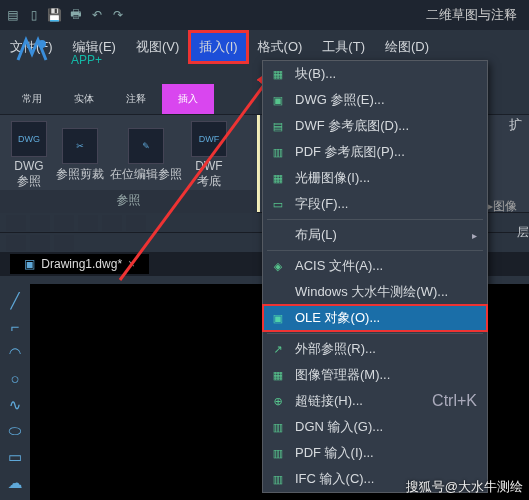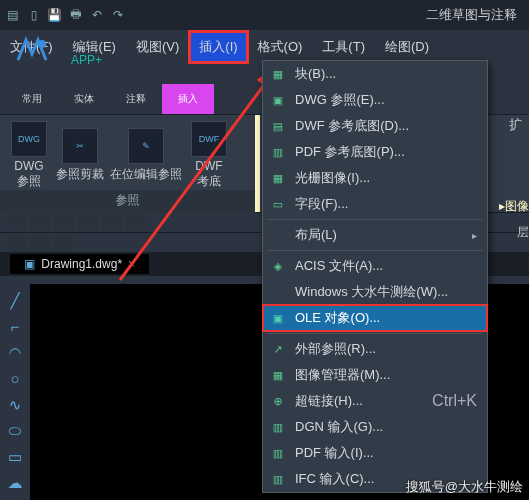--- a/index.html
+++ b/index.html
@@ -15,21 +15,21 @@
   .menubar .mi.active { background: #1d4ed8; }
   .appplus { position: absolute; left: 71px; top: 53px; color: #14b8a6; font-size: 12px; }
   .logo { position: absolute; left: 8px; top: 28px; width: 48px; height: 48px; display: flex; align-items: center; justify-content: center; }
   .logo svg { width: 40px; height: 40px; }
   
   .ribbon-tabs { height: 36px; background: #2b3440; display: flex; align-items: flex-end; padding-left: 6px; margin-top: 14px; }
   .ribbon-tabs .rt { padding: 8px 16px; color: #d2d6da; font-size: 10px; }
   .ribbon-tabs .rt.active { background: #d946ef; color: #fff; }
   
   .ribbon-body { height: 98px; background: #323b48; display: flex; border-top: 1px solid #1a1f28; }
-  .ribbon-group { border-right: 5px solid #fef9c3; display: flex; flex-direction: column; }
+  .ribbon-group { border-right: 3px solid #fef9c3; display: flex; flex-direction: column; }
   .ribbon-group .items { flex: 1; display: flex; align-items: center; gap: 6px; padding: 6px 8px 0; }
   .ribbon-group .label { text-align: center; font-size: 12px; color: #9aa; padding: 2px 0 4px; background: #2a323e; }
   .big-btn { display: flex; flex-direction: column; align-items: center; gap: 2px; font-size: 12px; min-width: 42px; }
   .big-btn .ic { width: 36px; height: 36px; background: #1a2230; border: 1px solid #445; display: flex; align-items: center; justify-content: center; font-size: 9px; color: #5fa8d8; }
   
   .file-tab-row { height: 24px; background: #1a1f28; display: flex; align-items: center; padding-left: 10px; }
   .file-tab { background: #000; padding: 3px 14px; font-family: monospace; color: #ddd; font-size: 12px; display: flex; align-items: center; gap: 6px; }
   .file-tab .x { color: #888; }
   
   .canvas { position: absolute; left: 30px; top: 284px; right: 0; bottom: 0; background: #000; }
@@ -45,21 +45,21 @@
   .dropdown .di .sc { margin-left: auto; color: #aab; font-size: 16px; }
   .dropdown .di .arr { margin-left: auto; color: #aab; font-size: 10px; }
   .dropdown .sep { height: 1px; background: #4a525c; margin: 2px 4px; }
   .dropdown .di.hl { outline: 2px solid #e33; outline-offset: -1px; background: #1a6ea8; color: #fff; }
   
   .hl-insert { outline: 3px solid #e33; outline-offset: -2px; }
   .arrow-svg { position: absolute; pointer-events: none; z-index: 40; }
   
   .right-frag { position: absolute; right: 0; top: 98px; width: 22px; color: #c8ccd0; font-size: 13px; }
   .right-frag div { padding: 18px 2px; }
-  .img-label { position: absolute; right: 0; top: 198px; font-size: 12px; color: #fef9c3; }
+  .img-label { position: absolute; right: 12px; top: 198px; font-size: 12px; color: #a3a3a3; }
   .layer-label { position: absolute; right: 0; top: 224px; font-size: 12px; color: #c8ccd0; }
   
   .watermark { position: absolute; right: 6px; bottom: 4px; color: #eee; font-size: 13px; z-index: 60; text-shadow: 0 0 3px #000; }
 </style>
 </head>
 <body>
 
 <div class="titlebar">
   <span class="ti">▤</span>
   <span class="ti">▯</span>

